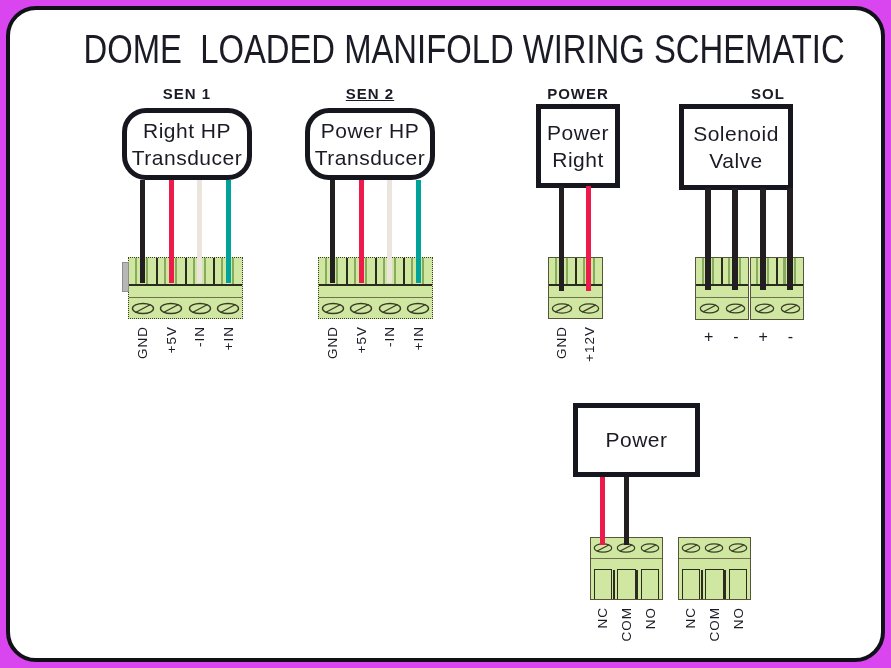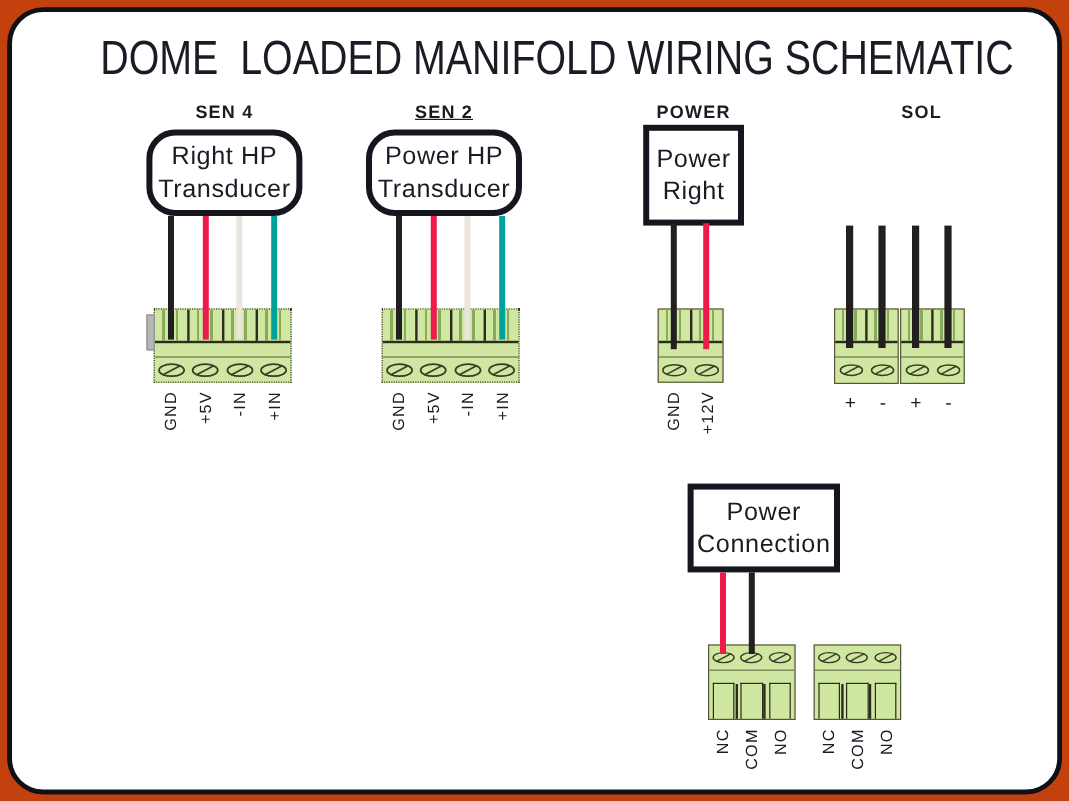--- a/index.html
+++ b/index.html
@@ -1,17 +1,17 @@
 <!DOCTYPE html>
 <html style="--wire-black: #231f20; --wire-red: #ed1a4c; --wire-white: #ece5dd; --wire-teal: #00a29a; --terminal-green: #cfe7a0; --slot-stripe: #87aa5c; --outline-dark: #2b2b1e; --box-border: #16161e;"><head>
 <meta charset="utf-8">
 <style>
   html,body { margin:0; padding:0; background:#ffffff; }
   #stage {
-    position:relative; width:891px; height:668px; background:#c2410c;
+    position:relative; width:891px; height:668px; background:#d946ef;
     font-family:"Liberation Sans", sans-serif; color:#1b1b26; overflow:hidden;
   }
   .frame {
     position:absolute; left:6px; top:6px; right:6px; bottom:6px;
     border:4px solid #101018; border-radius:30px; background:#ffffff;
   }
   .title-wrap { position:absolute; left:0; right:0; top:27px; text-align:center; }
   .title-text {
     display:inline-block; font-size:40px; font-weight:400; white-space:pre;
     transform:scaleX(0.82); transform-origin:center; letter-spacing:0px; color:#1b1b26;
@@ -73,40 +73,43 @@
 </head>
 <body>
 
 <div id="stage">
   <div class="frame"></div>
 
   <div class="title-wrap">
     <span class="title-text">DOME  LOADED MANIFOLD WIRING SCHEMATIC</span>
   </div>
 
-  <div class="sec-label" style="left:122px; top:85px; width:130px;">SEN 4</div>
+  <div class="sec-label" style="left:122px; top:85px; width:130px;">SEN 1</div>
   <div class="sec-label" style="left:305px; top:85px; width:130px;text-decoration:underline;">SEN 2</div>
   <div class="sec-label" style="left:536px; top:85px; width:84px;">POWER</div>
   <div class="sec-label" style="left:713px; top:85px; width:110px;">SOL</div>
 
   <div class="dev-box rounded" style="left:122px; top:108px; width:130px; height:72px;">
     <div class="dev-line">Right HP</div>
     <div class="dev-line">Transducer</div>
   </div>
   <div class="dev-box rounded" style="left:305px; top:108px; width:130px; height:72px;">
     <div class="dev-line">Power HP</div>
     <div class="dev-line">Transducer</div>
   </div>
   <div class="dev-box" style="left:536px; top:104px; width:84px; height:84px;">
     <div class="dev-line">Power</div>
     <div class="dev-line">Right</div>
   </div>
+  <div class="dev-box" style="left:679px; top:104px; width:114px; height:86px;">
+    <div class="dev-line">Solenoid</div>
+    <div class="dev-line">Valve</div>
+  </div>
   <div class="dev-box" style="left:573px; top:403px; width:127px; height:74px;">
     <div class="dev-line">Power</div>
-    <div class="dev-line">Connection</div>
   </div>
 
   <div class="wire" data-wire="black" style="left:140px; top:180px; height:103px;"></div>
   <div class="wire" data-wire="red" style="left:169px; top:180px; height:103px;"></div>
   <div class="wire" data-wire="white" style="left:197px; top:180px; height:103px;"></div>
   <div class="wire" data-wire="teal" style="left:226px; top:180px; height:103px;"></div>
 
   <div class="wire" data-wire="black" style="left:330px; top:180px; height:103px;"></div>
   <div class="wire" data-wire="red" style="left:359px; top:180px; height:103px;"></div>
   <div class="wire" data-wire="white" style="left:387px; top:180px; height:103px;"></div>

